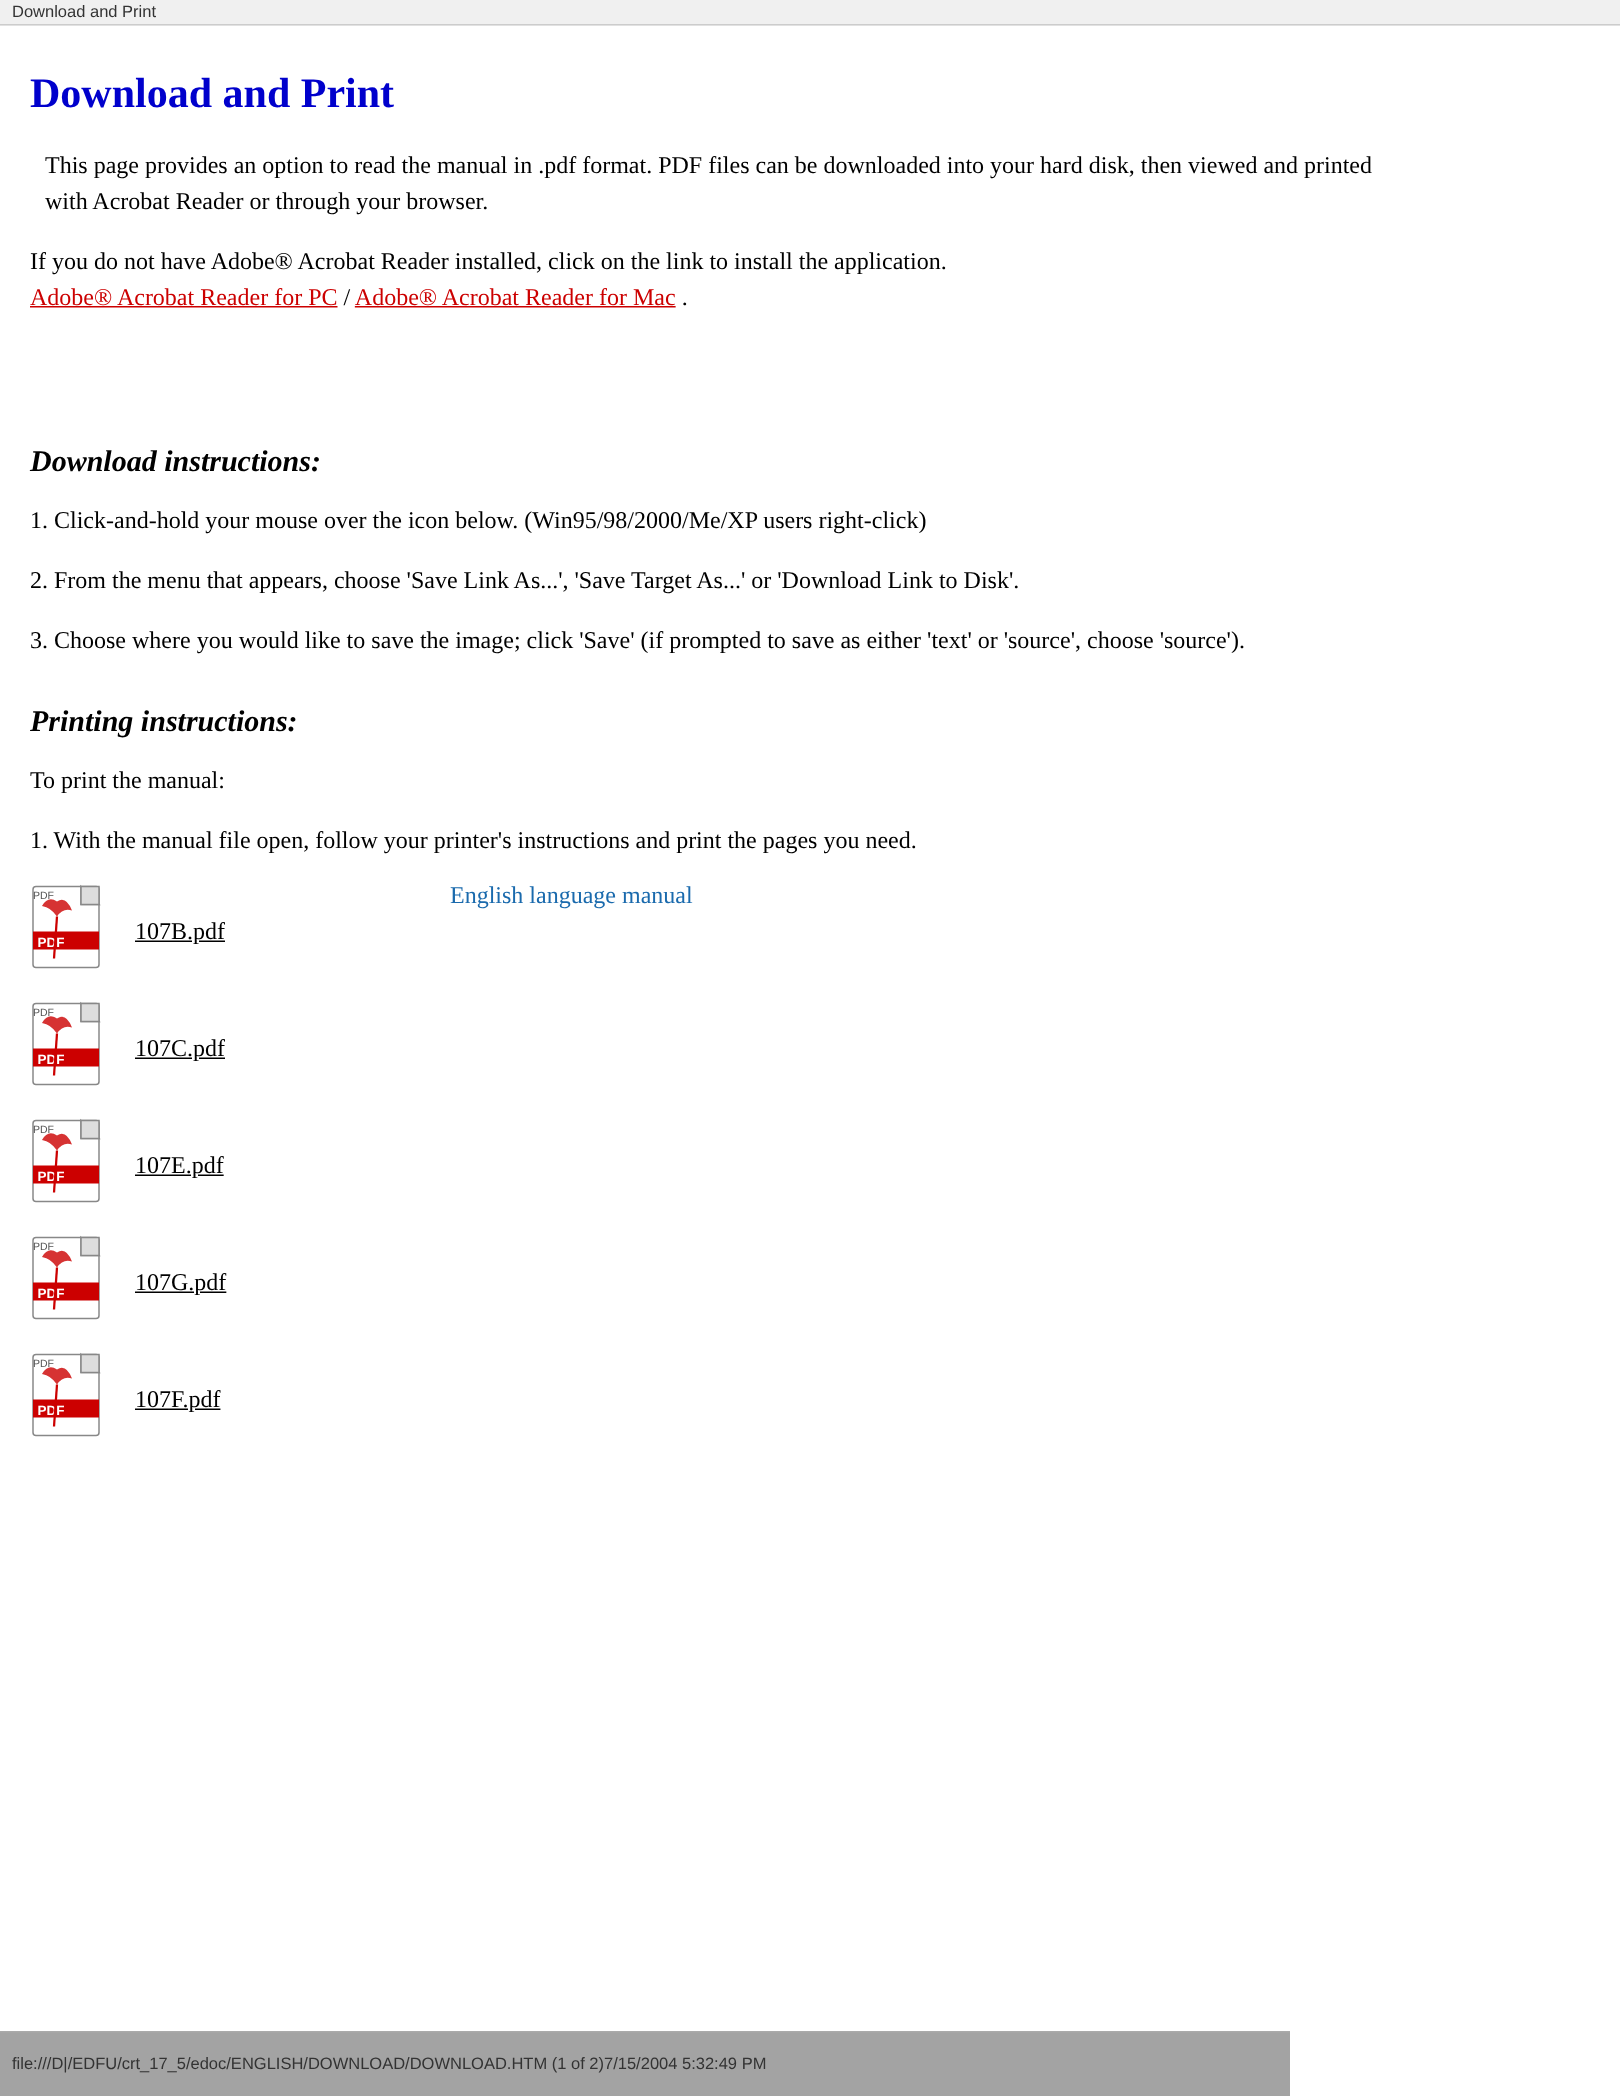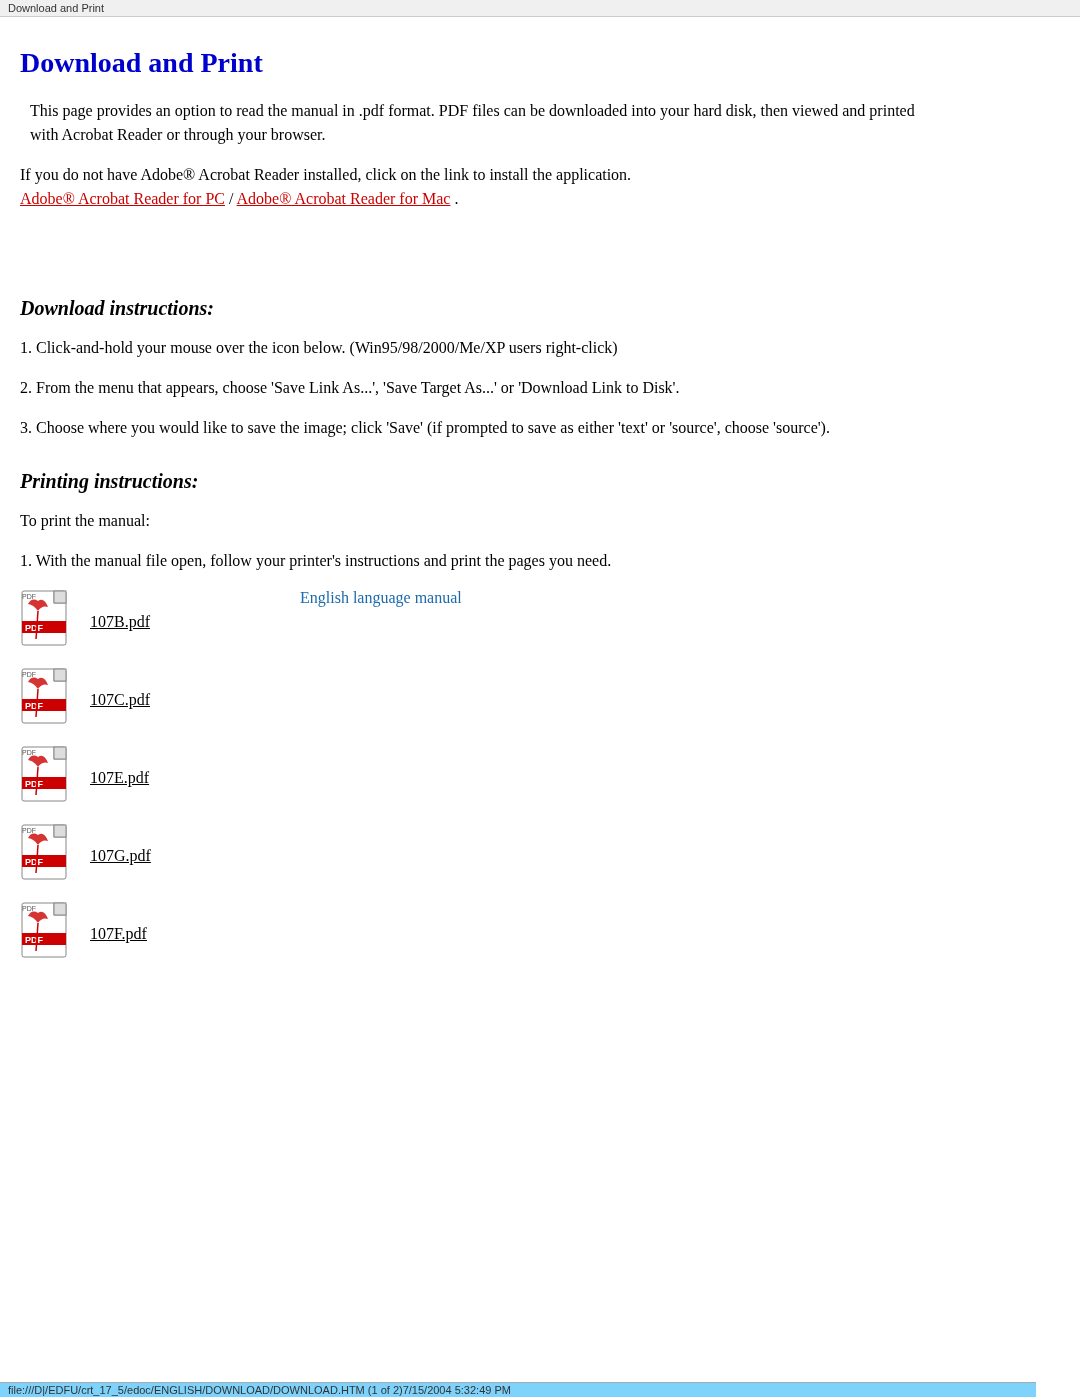--- a/index.html
+++ b/index.html
@@ -116,24 +116,24 @@
     .pdf-description {
       color: #1a6aad;
       font-size: 16px;
       margin-left: 80px;
     }
 
     .status-bar {
       position: fixed;
       bottom: 0;
       left: 0;
-      width: 1036px;
-      background: #7dd3fc;
+      width: 860px;
+      background: #a3a3a3;
       border-top: 1px solid #aaa;
-      padding: 1px 8px;
+      padding: 15px 8px;
       font-size: 11px;
       font-family: Arial, sans-serif;
       color: #333;
     }
   </style>
 </head>
 <body>
 
 <div class="browser-title-bar">
   <span>Download and Print</span>

